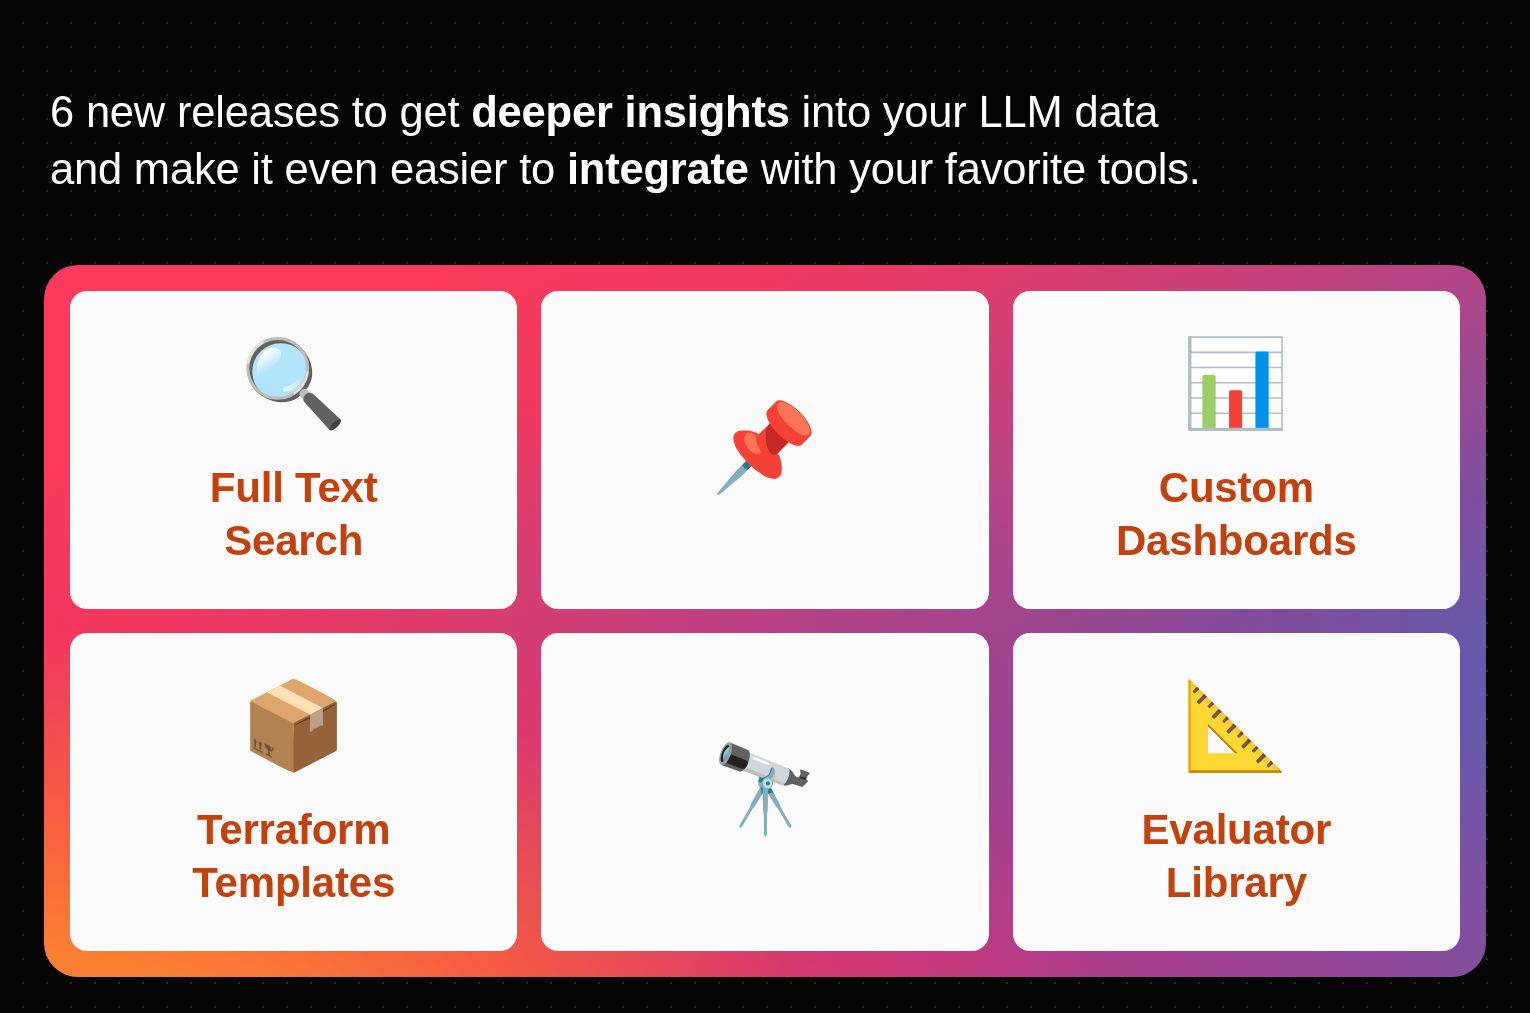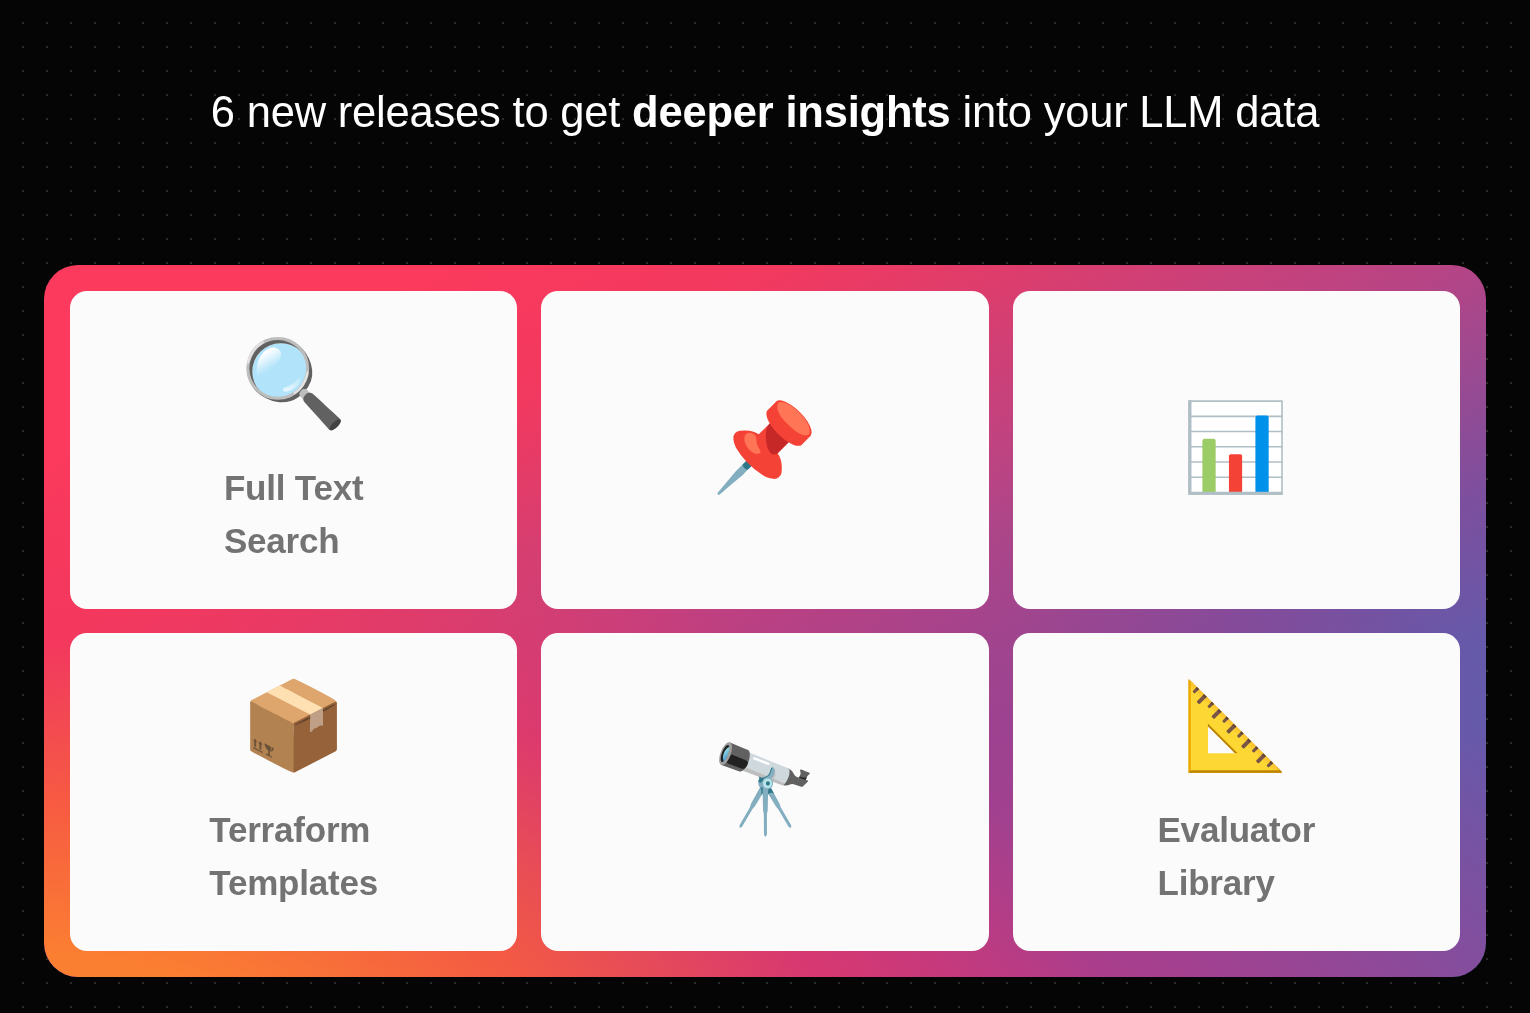--- a/index.html
+++ b/index.html
@@ -26,21 +26,20 @@
     background-position: 11px 11px;
     box-sizing: border-box;
   }
 
   
   .headline {
     position: absolute;
     top: 84px;
     left: 0;
     width: 1530px;
-    text-align: center;
     color: #ffffff;
     font-size: 43.5px;
     line-height: 57px;
     letter-spacing: -0.2px;
     font-weight: 400;
     padding: 0 50px;
     box-sizing: border-box;
   }
   .headline b {
     font-weight: 700;
@@ -110,52 +109,56 @@
     line-height: 1;
     height: 112px;
     display: flex;
     align-items: center;
     justify-content: center;
     user-select: none;
   }
 
   .card-label {
     margin-top: 22px;
-    color: #737373;
-    font-size: 35px;
+    color: #c2410c;
+    font-size: 42px;
     line-height: 53px;
     font-weight: 700;
+    text-align: center;
     letter-spacing: -0.2px;
     white-space: pre-line;
   }
 </style>
 </head>
 <body>
 
 <div class="stage">
 
   <div class="headline">
     <span class="ln"><span>6 new releases to get </span><b>deeper insights</b><span> into your LLM data</span></span>
+    <span class="ln"><span>and make it even easier to </span><b>integrate</b><span> with your favorite tools.</span></span>
   </div>
 
   <div class="gradient-frame">
     <div class="card-grid">
 
       <div class="feature-card">
         <div class="card-icon">🔍</div>
         <div class="card-label">Full Text
 Search</div>
       </div>
 
       <div class="feature-card">
         <div class="card-icon">📌</div>
       </div>
 
       <div class="feature-card">
         <div class="card-icon">📊</div>
+        <div class="card-label">Custom
+Dashboards</div>
       </div>
 
       <div class="feature-card">
         <div class="card-icon">📦</div>
         <div class="card-label">Terraform
 Templates</div>
       </div>
 
       <div class="feature-card">
         <div class="card-icon">🔭</div>

